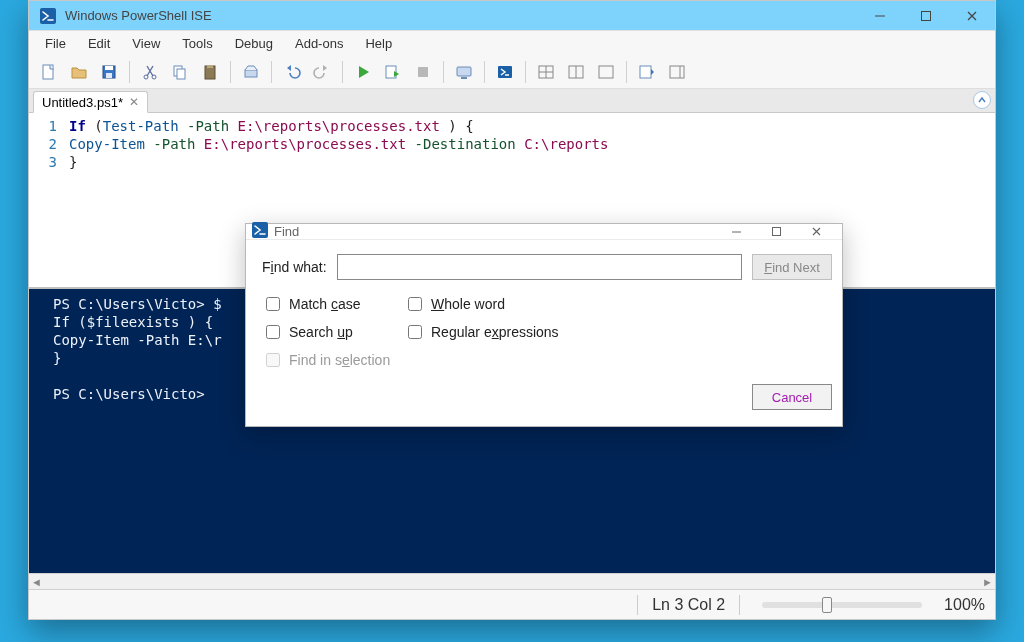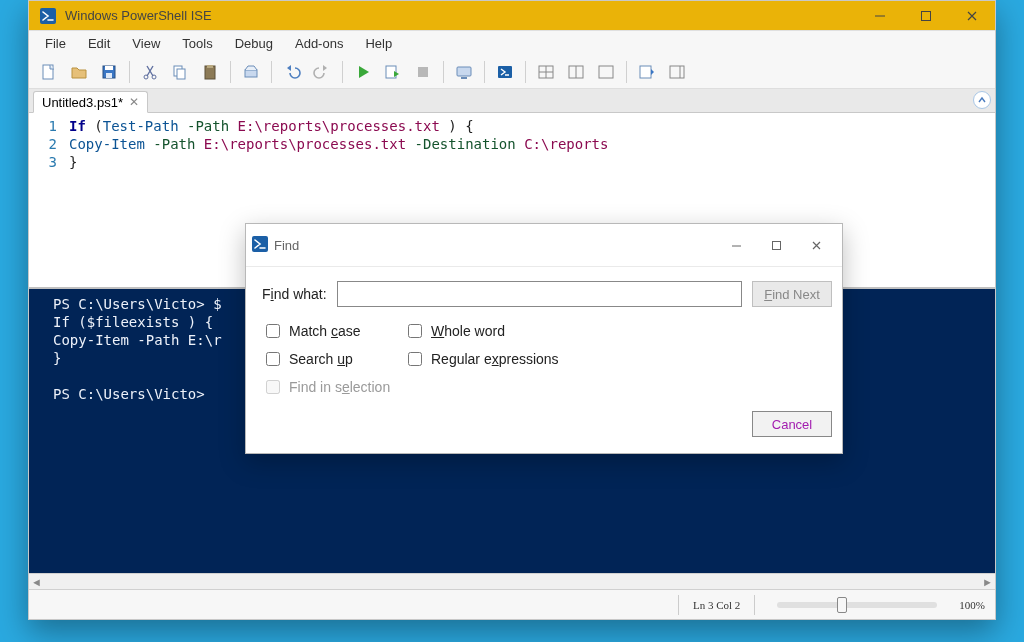--- a/index.html
+++ b/index.html
@@ -18,21 +18,21 @@
     background: #f0f0f0;
     box-shadow: 0 12px 30px rgba(0,0,0,0.35);
     display: flex;
     flex-direction: column;
     border: 1px solid #c8c8c8;
   }
   .titlebar {
     height: 30px;
     display: flex;
     align-items: center;
-    background: #eab308;
+    background: #7dd3fc;
     border-bottom: 1px solid #e0e0e0;
     user-select: none;
   }
   .titlebar-icon {
     width: 18px; height: 18px;
     margin-left: 10px;
     display: flex; align-items: center; justify-content: center;
   }
   .titlebar-title {
     margin-left: 8px;
@@ -163,24 +163,23 @@
     display:flex;align-items:center;justify-content:space-between;
     color:#888;font-size:11px;padding:0 2px;
   }
   .statusbar {
     height: 30px;
     border-top: 1px solid #d0d0d0;
     background: #f7f7f7;
     display: flex;
     align-items: center;
     color: #333;
-    font-size: 11px;
+    font-size: 16px;
     padding: 0 10px;
     gap: 14px;
-    font-family: Liberation Serif, serif;
   }
   .status-spacer { flex: 1; }
   .status-sep { width:1px;height:20px;background:#ccc; }
   .zoom-slider {
     width: 160px; height: 6px;
     background: #e0e0e0;
     border-radius: 3px;
     position: relative;
     margin: 0 8px;
   }
@@ -194,21 +193,21 @@
   
   .dialog {
     position: absolute;
     left: 216px; top: 222px;
     width: 598px;
     background: #ffffff;
     border: 1px solid #b8b8b8;
     box-shadow: 0 8px 24px rgba(0,0,0,0.25);
   }
   .dlg-titlebar {
-    height: 43px;
+    height: 16px;
     display: flex; align-items: center;
     background: #ffffff;
     padding: 0 6px;
     border-bottom: 1px solid #eaeaea;
     color: #666;
   }
   .dlg-titlebar .titlebar-spacer{flex:1;}
   .dlg-body {
     padding: 14px 10px 16px 16px;
     font-size: 14px;

